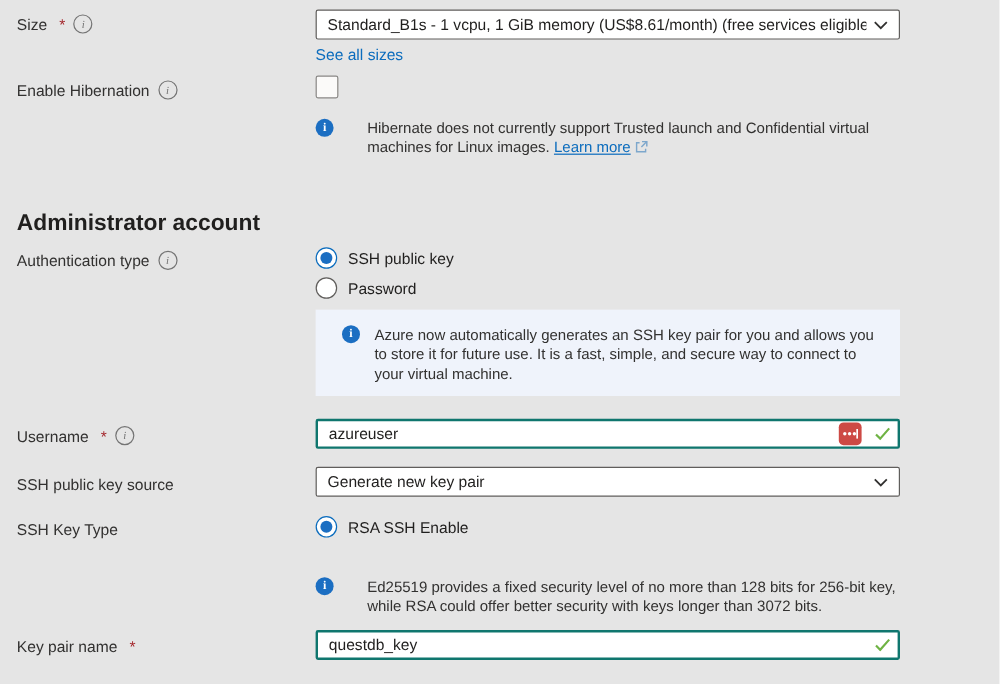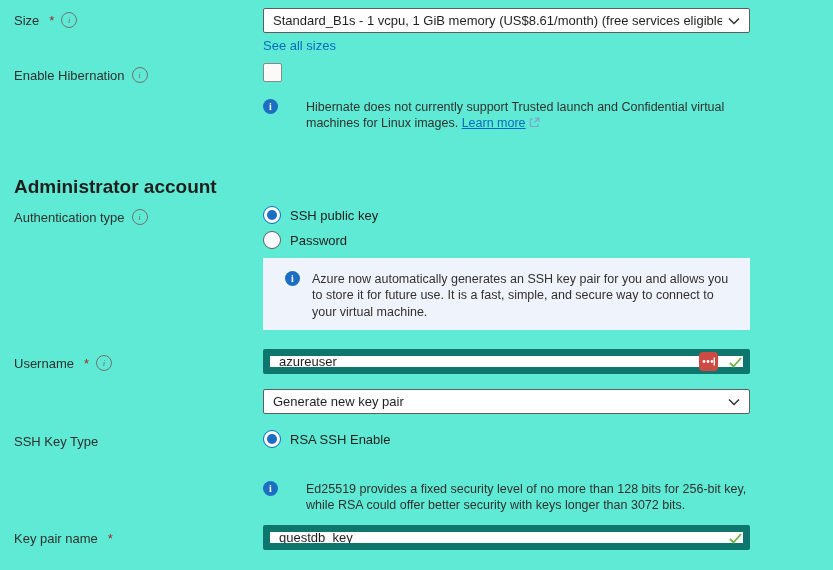--- a/index.html
+++ b/index.html
@@ -1,36 +1,36 @@
 <!DOCTYPE html>
 <html><head>
 <meta charset="utf-8">
 <style>
   html,body{margin:0;padding:0;background:#fff;}
   body{font-family:"Liberation Sans",sans-serif;color:#323130;}
-  .page{position:relative;width:833px;height:570px;background:#5eead4;overflow:hidden;}
+  .page{position:relative;width:833px;height:570px;background:#e5e5e5;overflow:hidden;}
 
   .field-label{position:absolute;left:14px;font-size:13px;color:#323130;display:flex;align-items:center;gap:7px;}
   .req{color:#a4262c;margin-left:3px;}
 
   .info-outline{display:inline-flex;align-items:center;justify-content:center;
     width:14px;height:14px;border:1px solid #737373;border-radius:50%;
     font-size:9px;color:#737373;font-family:"Liberation Serif",serif;font-style:italic;line-height:1;}
   .info-filled{flex:0 0 auto;display:inline-flex;align-items:center;justify-content:center;
     width:15px;height:15px;border-radius:50%;background:#1b6ec2;color:#fff;
     font-size:10px;font-weight:bold;font-family:"Liberation Serif",serif;line-height:1;}
 
   .select{position:absolute;left:263px;width:487px;height:25px;box-sizing:border-box;
     border:1px solid #605e5c;border-radius:2px;background:#fff;display:flex;align-items:center;
     padding:0 9px;font-size:13px;color:#201f1e;cursor:pointer;}
   .select .sel-text{flex:1;white-space:nowrap;overflow:hidden;}
   .select .chev{flex:0 0 auto;margin-left:6px;display:flex;}
 
   .text-input{position:absolute;left:263px;width:487px;height:25px;box-sizing:border-box;
-    border:7px solid #0f766e;border-radius:2px;background:#fff;
+    border:2px solid #0f766e;border-radius:2px;background:#fff;
     padding:0 58px 0 9px;font-size:13px;color:#201f1e;font-family:"Liberation Sans",sans-serif;outline:none;}
   .input-wrap{position:absolute;left:263px;width:487px;height:25px;}
   .input-wrap .text-input{left:0;top:0;position:absolute;width:100%;}
   .valid-check{position:absolute;right:8px;top:5px;}
   .pw-icon{position:absolute;right:32px;top:3px;width:19px;height:19px;border-radius:4px;background:#cd4a45;
     display:flex;align-items:center;justify-content:center;}
 
   .link{color:#0b6cbd;font-size:13px;text-decoration:none;cursor:pointer;}
 
   .checkbox{position:absolute;left:263px;width:19px;height:19px;box-sizing:border-box;
@@ -124,20 +124,23 @@
           <rect x="11.6" y="0.5" width="1.4" height="8" fill="#fff"></rect>
         </svg>
     </span>
     <span class="valid-check">
       <svg width="13" height="11" viewBox="0 0 13 11">
           <polyline points="1,6 4.5,9.5 12,1" fill="none" stroke="#6fb344" stroke-width="1.8"></polyline>
         </svg>
     </span>
   </div>
 
+  <div class="field-label" style="top:396px;">
+    <span>SSH public key source</span>
+  </div>
   <div class="select" style="top:389px;">
     <span class="sel-text">Generate new key pair</span>
     <span class="chev">
       <svg width="12" height="8" viewBox="0 0 12 8">
           <polyline points="1,1.5 6,6.5 11,1.5" fill="none" stroke="#323130" stroke-width="1.5"></polyline>
         </svg>
     </span>
   </div>
 
   <div class="field-label" style="top:434px;">

